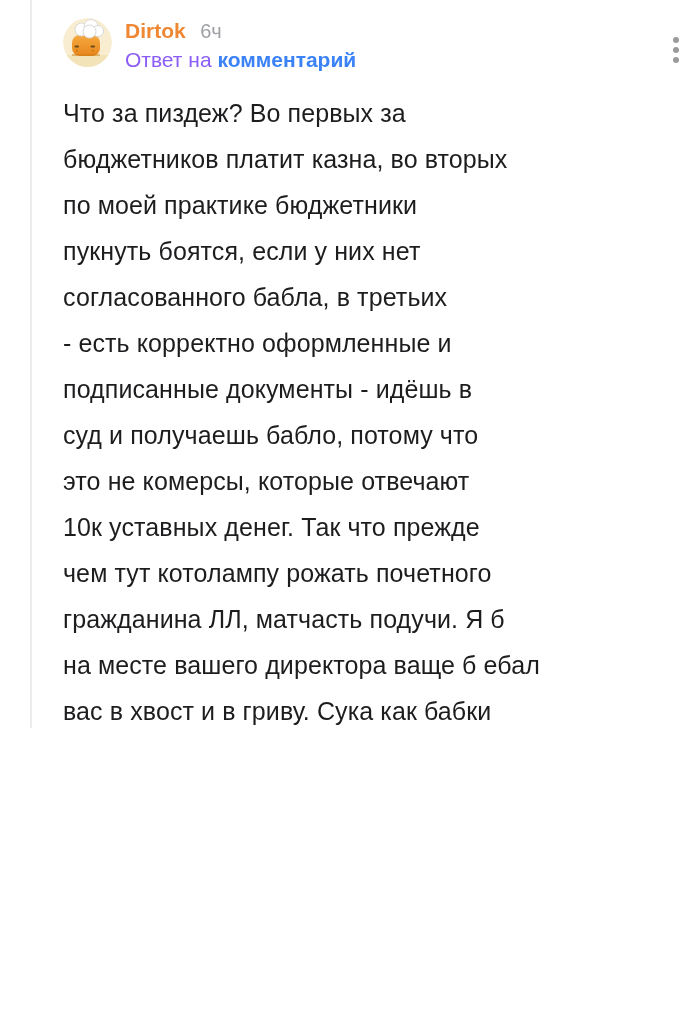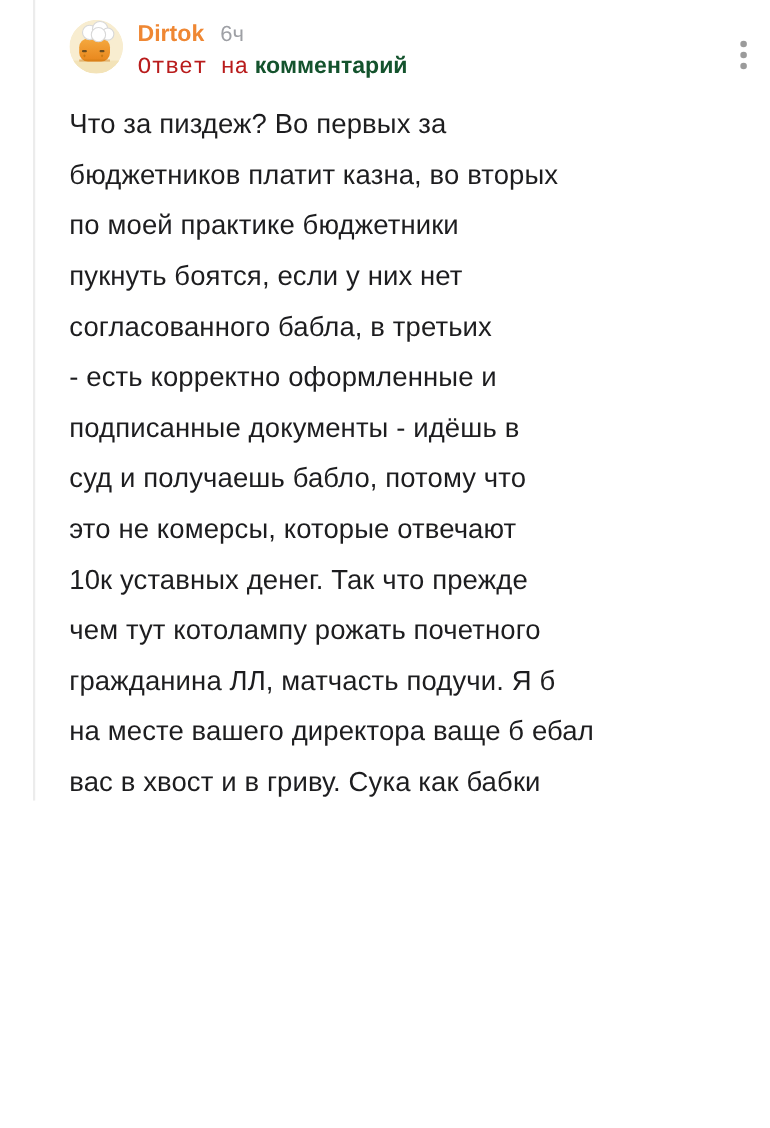--- a/index.html
+++ b/index.html
@@ -61,22 +61,22 @@
     font-size: 20px;
     margin-left: 10px;
   }
   .row2 {
     margin-top: 3px;
     height: 26px;
     line-height: 26px;
     font-size: 21px;
     white-space: nowrap;
   }
-  .reply-prefix { color: #b91c1c; font-family: Liberation Mono, monospace; }
-  .reply-target { color: #14532d; font-weight: bold; cursor: pointer; }
+  .reply-prefix { color: #8b5cf6; }
+  .reply-target { color: #3b82f6; font-weight: bold; cursor: pointer; }
   .menu {
     position: absolute;
     left: 593px;
     top: 10px;
     width: 40px;
     height: 46px;
     display: flex;
     flex-direction: column;
     align-items: center;
     justify-content: center;

